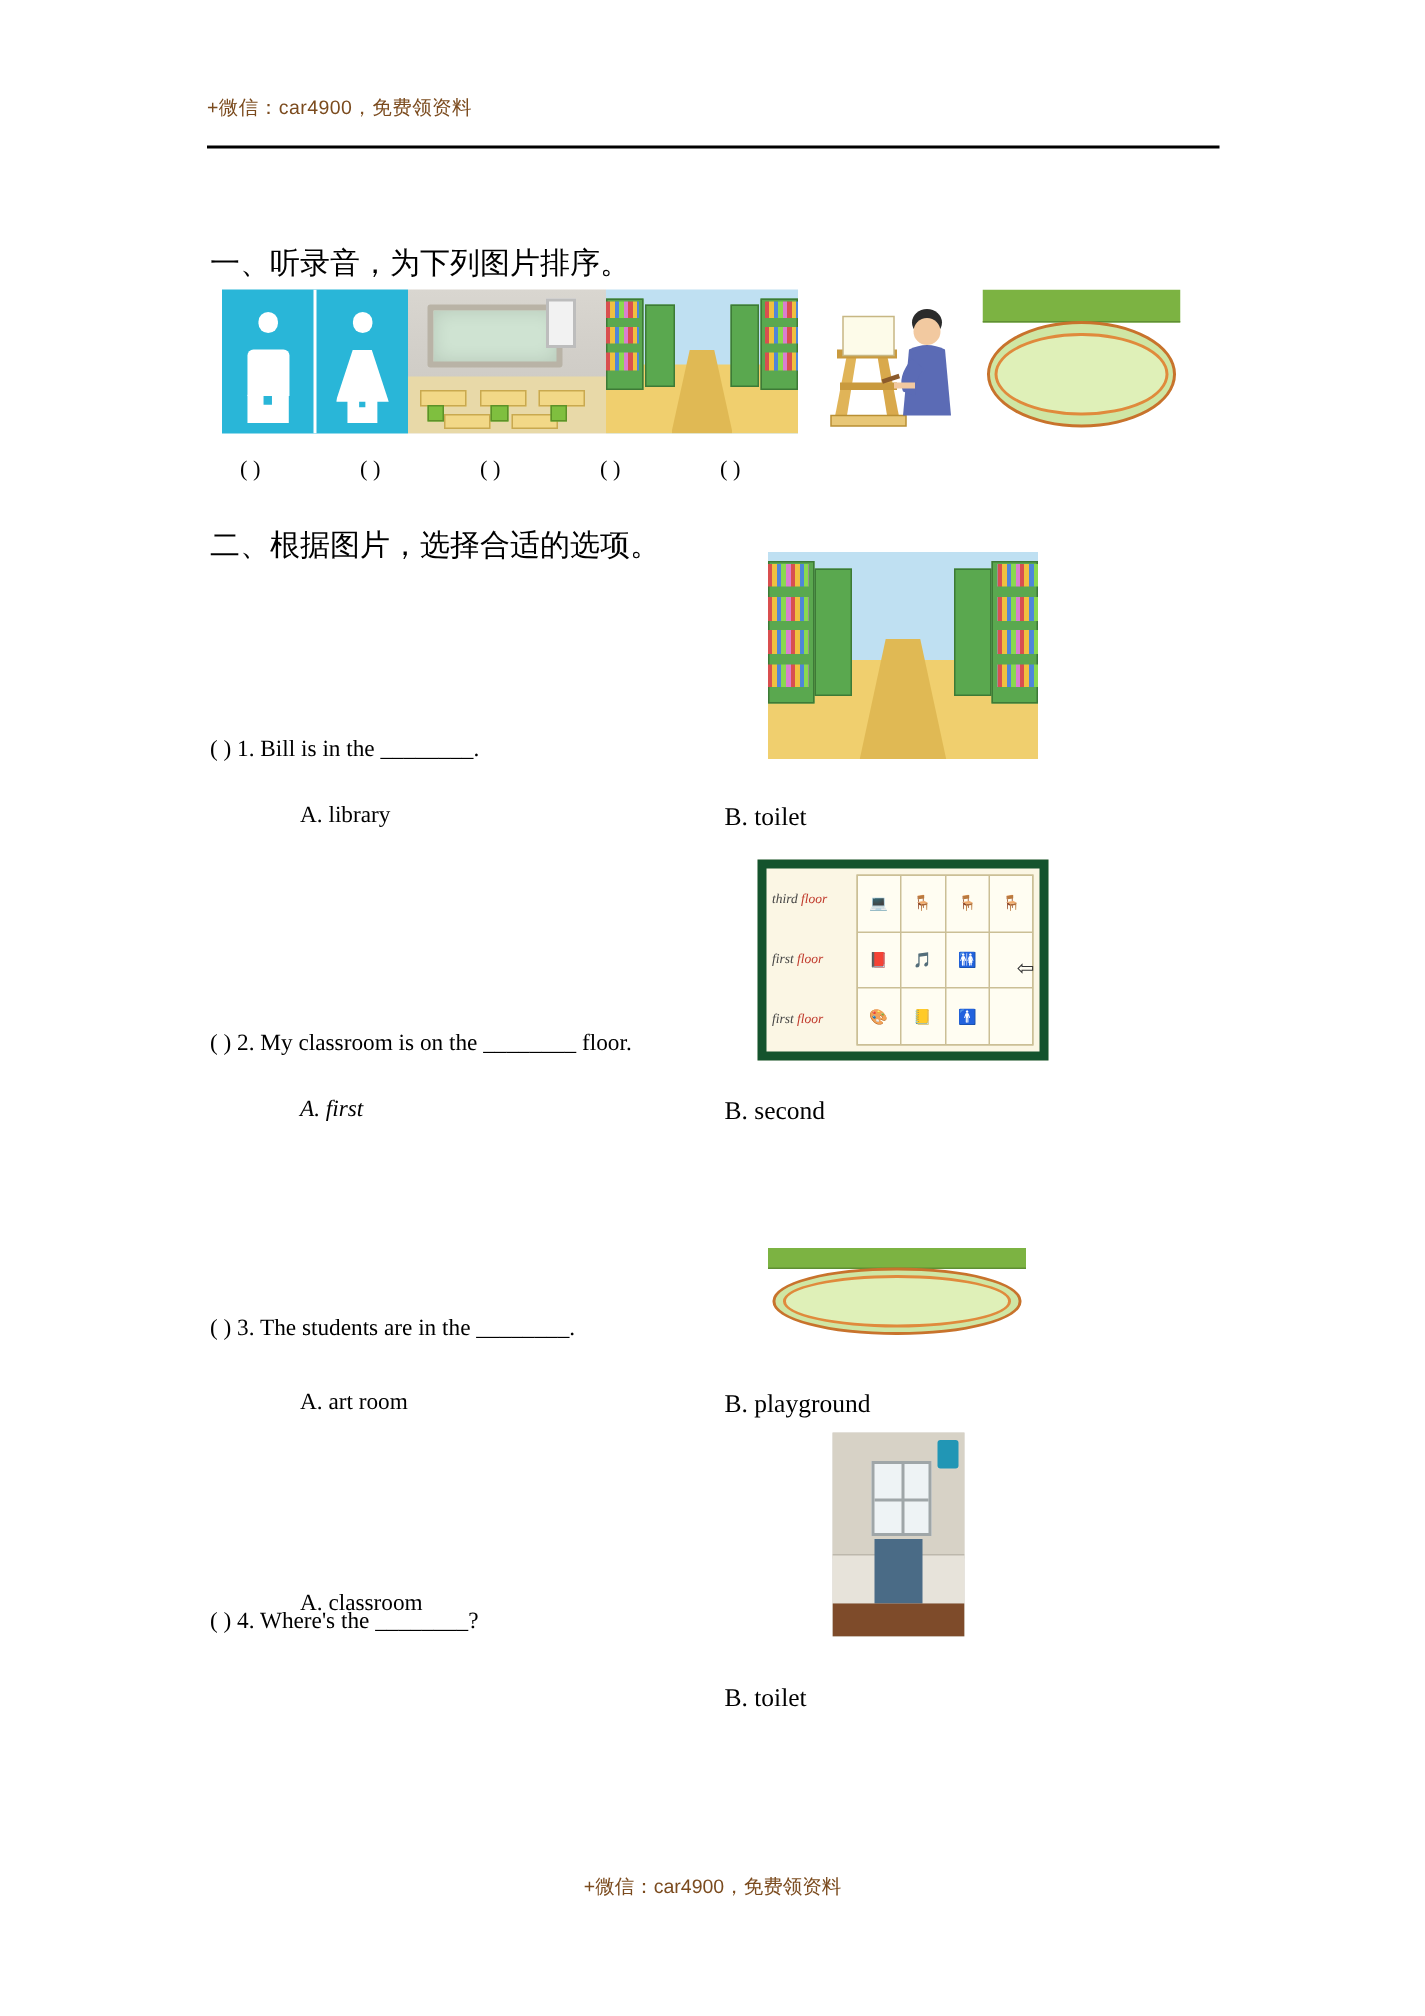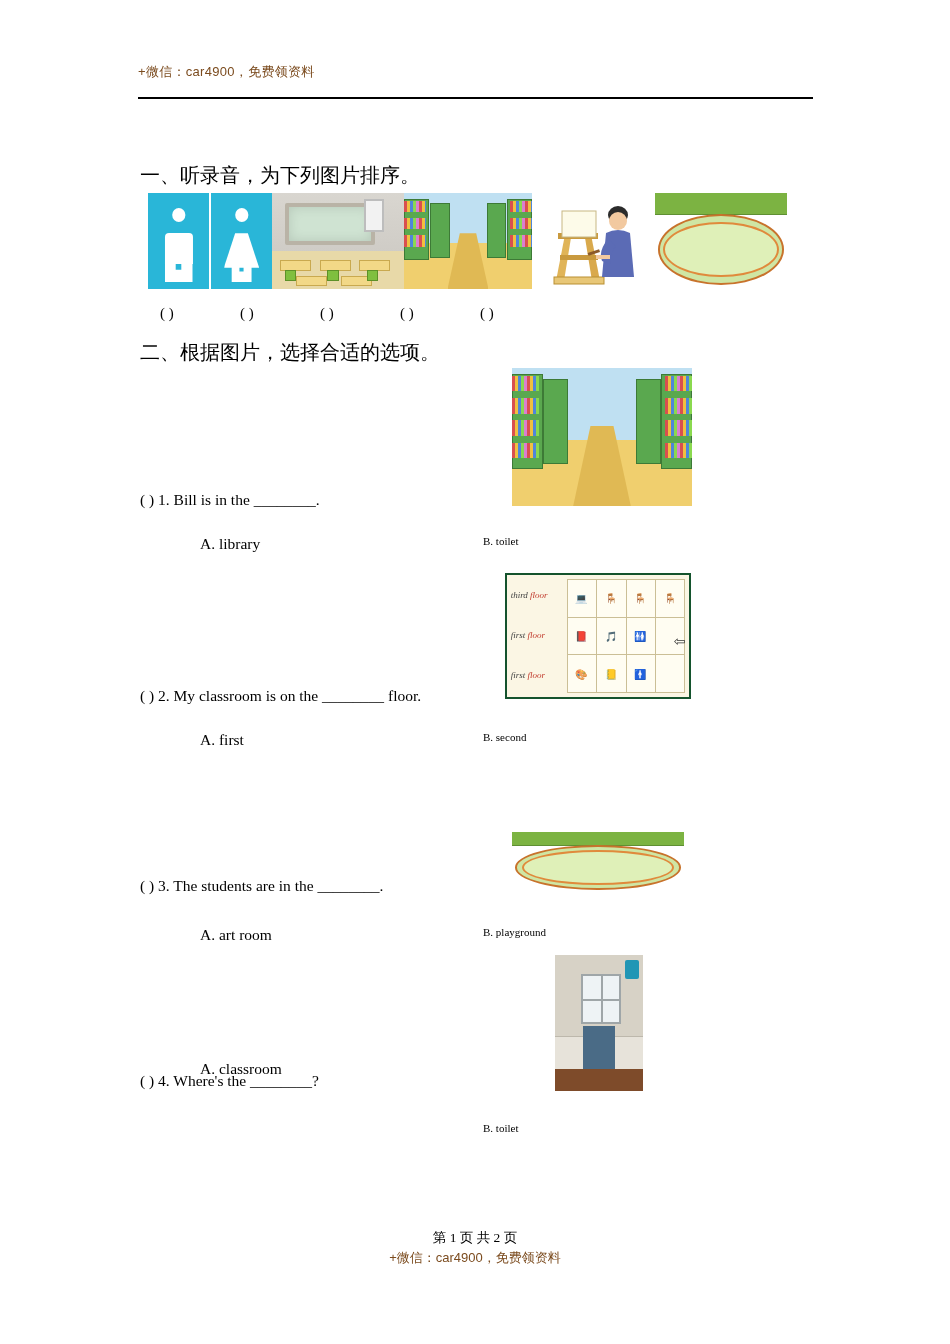--- a/index.html
+++ b/index.html
@@ -46,21 +46,21 @@
     text-align: center;
     font-size: 18px;
     font-weight: bold;
   }
   .section-heading {
     position: absolute;
     left: 140px;
     font-size: 20px;
   }
   #sec1-heading { top: 162px; }
-  #sec2-heading { top: 339px; }
+  #sec2-heading { top: 350px; }
 
   
   .strip {
     position: absolute;
     top: 193px;
     height: 96px;
   }
   .strip-toilet { left: 148px; width: 124px; }
   .strip-class  { left: 272px; width: 132px; }
   .strip-lib    { left: 404px; width: 128px; }
@@ -214,21 +214,21 @@
   }
   .tp-tile { position:absolute; left:0; bottom:16%; right:0; height:24%; background:#e7e3da; border-top:1px solid #bdb8ac;}
   .tp-floor { position:absolute; left:0; bottom:0; right:0; height:16%; background:#7e4b2a; }
   .tp-door { position:absolute; left:32%; bottom:16%; width:36%; height:32%; background:#4a6b86; }
   .tp-sign {
     position:absolute; right:4%; top:4%; width:16%; height:14%;
     background:#2196b5; border-radius:2px;
   }
 
   
-  .floorplan { background:#fbf6e4; border:2px solid #14532d; }
+  .floorplan { background:#fbf6e4; border:6px solid #14532d; }
   .fp-label {
     position:absolute; left:2%;
     font-family: "Liberation Serif", serif;
     font-style: italic;
     font-size: 9px;
     color:#444;
   }
   .fp-label .flo { color:#c0392b; }
   .fp-grid {
     position:absolute; right:2%; width:64%; top:3%; bottom:3%;
@@ -238,24 +238,24 @@
   }
   .fp-cell { background:#fffdf2; position:relative; }
   .fp-ico { position:absolute; left:50%; top:50%; transform:translate(-50%,-50%); font-size:10px; }
   .fp-arrow {
     position:absolute; right:-4%; top:42%; font-size:14px; color:#333;
   }
 
   
   .qline { position: absolute; left: 140px; font-size: 15.5px; white-space: nowrap; }
   .opt-a { position: absolute; left: 200px; font-size: 15.5px; }
-  .opt-b { position: absolute; left: 483px; font-size: 11px; }
+  .opt-b { position: absolute; left: 483px; font-size: 17px; }
 
   #q1 { top: 491px; } #q1a { top: 535px; } #q1b { top: 535px; }
-  #q2 { top: 687px; } #q2a { top: 731px; } #q2b { top: 731px; }
+  #q2 { top: 687px; } #q2a { top: 731px; font-style: italic; } #q2b { top: 731px; }
   #q3 { top: 877px; } #q3a { top: 926px; } #q3b { top: 926px; }
   #q4 { top: 1072px; } #q4a { top: 1060px; } #q4b { top: 1122px; }
 
   .footer-page {
     position: absolute;
     left: 0; top: 1229px;
     width: 950px;
     text-align: center;
     font-size: 13.5px;
   }
@@ -461,15 +461,14 @@
     <div class="tp-sign"></div>
   </div>
 
   <div class="qline" id="q4">
     <span>(  ) 4.</span>
     <span>Where's the ________?</span>
   </div>
   <div class="opt-a" id="q4a">A. classroom</div>
   <div class="opt-b" id="q4b">B. toilet</div>
 
-  <div class="footer-page">第 1 页 共 2 页</div>
   <div class="watermark-bottom">+微信：car4900，免费领资料</div>
 </div>
 
 </body></html>

